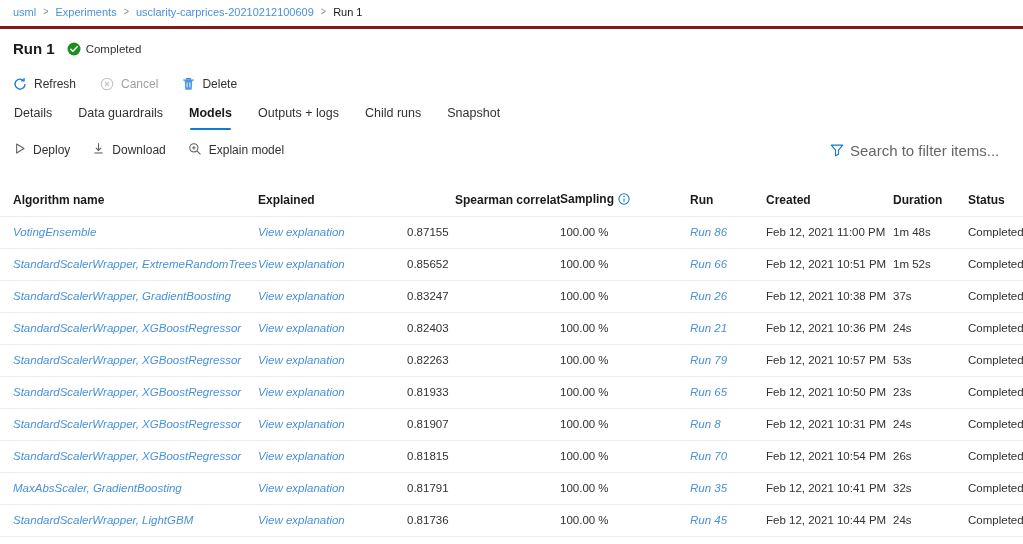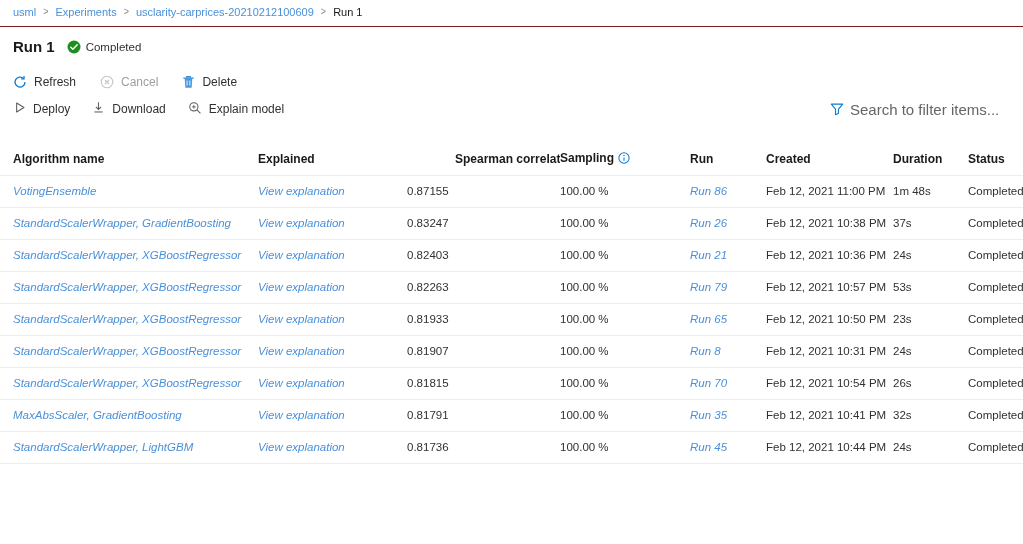--- a/index.html
+++ b/index.html
@@ -19,21 +19,21 @@
     font-family:"Liberation Sans","DejaVu Sans",sans-serif;
     color:var(--text);
     width:1023px;height:544px;overflow:hidden;
   }
   .page{width:1023px;height:544px;background:#fff;position:relative;}
 
   
   .breadcrumb{
     display:flex;align-items:center;gap:7px;
     padding:6px 13px 7px 13px;
-    border-bottom:1px solid #7f1d1d;
+    border-bottom:3px solid #7f1d1d;
     font-size:11px;line-height:13px;white-space:nowrap;
   }
   .crumb-link{color:var(--link);text-decoration:none;cursor:pointer;}
   .crumb-current{color:var(--text-dark);}
   .crumb-sep{color:#8a8886;font-size:9px;transform:scaleY(1.15);}
 
   
   .title-row{display:flex;align-items:center;gap:12px;margin:10px 0 0 13px;height:20px;}
   .page-title{font-size:15px;font-weight:700;color:var(--text-dark);line-height:20px;}
   .status-badge{display:flex;align-items:center;gap:5px;font-size:11.5px;color:var(--text);}
@@ -131,20 +131,28 @@
             <path d="M1 3.5h12" stroke="currentColor" stroke-width="1.3" fill="none"></path>
             <path d="M5 3.2V1.8h4v1.4" stroke="currentColor" stroke-width="1.3" fill="none"></path>
             <path d="M2.6 3.8l.8 10.7h7.2l.8-10.7z" fill="currentColor" opacity="0.85"></path>
             <path d="M5.4 6.3v5.6M8.6 6.3v5.6" stroke="#fff" stroke-width="1" fill="none"></path>
           </svg>
       </span>
       <span>Delete</span>
     </button>
   </div>
 
+  <div class="tabs">
+    <div class="tab">Details</div>
+    <div class="tab">Data guardrails</div>
+    <div class="tab active">Models</div>
+    <div class="tab">Outputs + logs</div>
+    <div class="tab">Child runs</div>
+    <div class="tab">Snapshot</div>
+  </div>
 
   <div class="actionbar">
     <div class="action-group">
       <button class="action-btn">
         <span class="icon-gray">
           <svg width="13" height="13" viewBox="0 0 16 16">
               <path d="M4.5 2.5v11l9-5.5z" fill="none" stroke="currentColor" stroke-width="1.3" stroke-linejoin="round"></path>
             </svg>
         </span>
         <span>Deploy</span>
@@ -218,20 +226,30 @@
       <td><a class="cell-link">VotingEnsemble</a></td>
       <td><a class="cell-link">View explanation</a></td>
       <td>0.87155</td>
       <td>100.00 %</td>
       <td><a class="cell-link">Run 86</a></td>
       <td>Feb 12, 2021 11:00 PM</td>
       <td>1m 48s</td>
       <td>Completed</td>
     </tr>
         <tr>
+      <td><a class="cell-link">StandardScalerWrapper, ExtremeRandomTrees</a></td>
+      <td><a class="cell-link">View explanation</a></td>
+      <td>0.85652</td>
+      <td>100.00 %</td>
+      <td><a class="cell-link">Run 66</a></td>
+      <td>Feb 12, 2021 10:51 PM</td>
+      <td>1m 52s</td>
+      <td>Completed</td>
+    </tr>
+        <tr>
       <td><a class="cell-link">StandardScalerWrapper, GradientBoosting</a></td>
       <td><a class="cell-link">View explanation</a></td>
       <td>0.83247</td>
       <td>100.00 %</td>
       <td><a class="cell-link">Run 26</a></td>
       <td>Feb 12, 2021 10:38 PM</td>
       <td>37s</td>
       <td>Completed</td>
     </tr>
         <tr>

